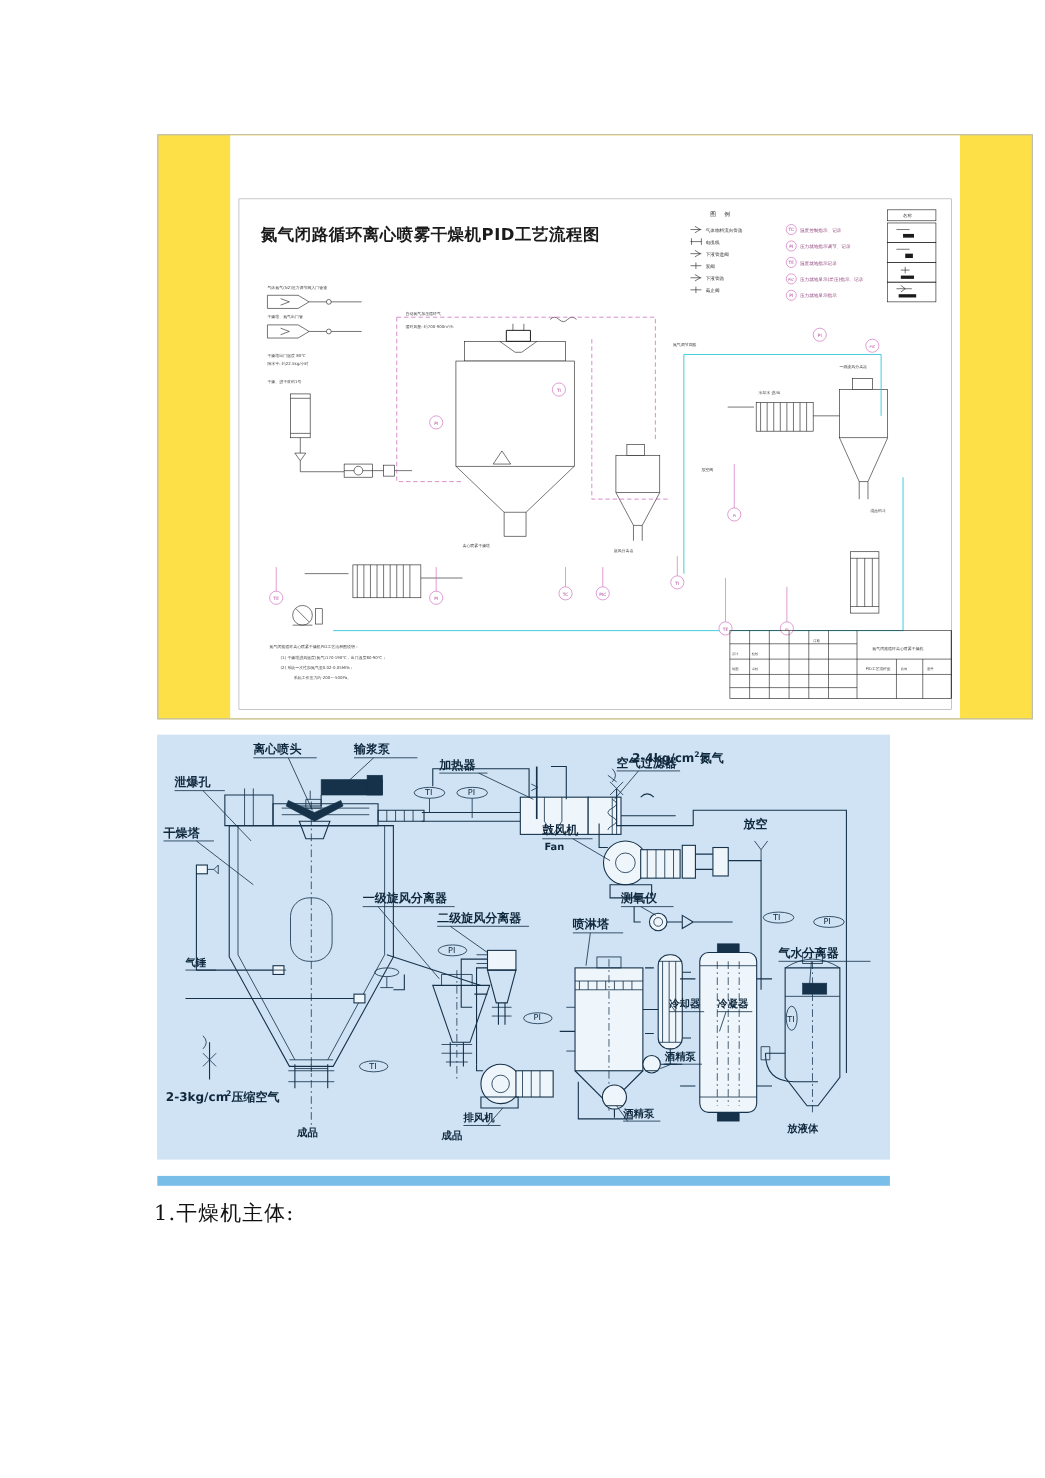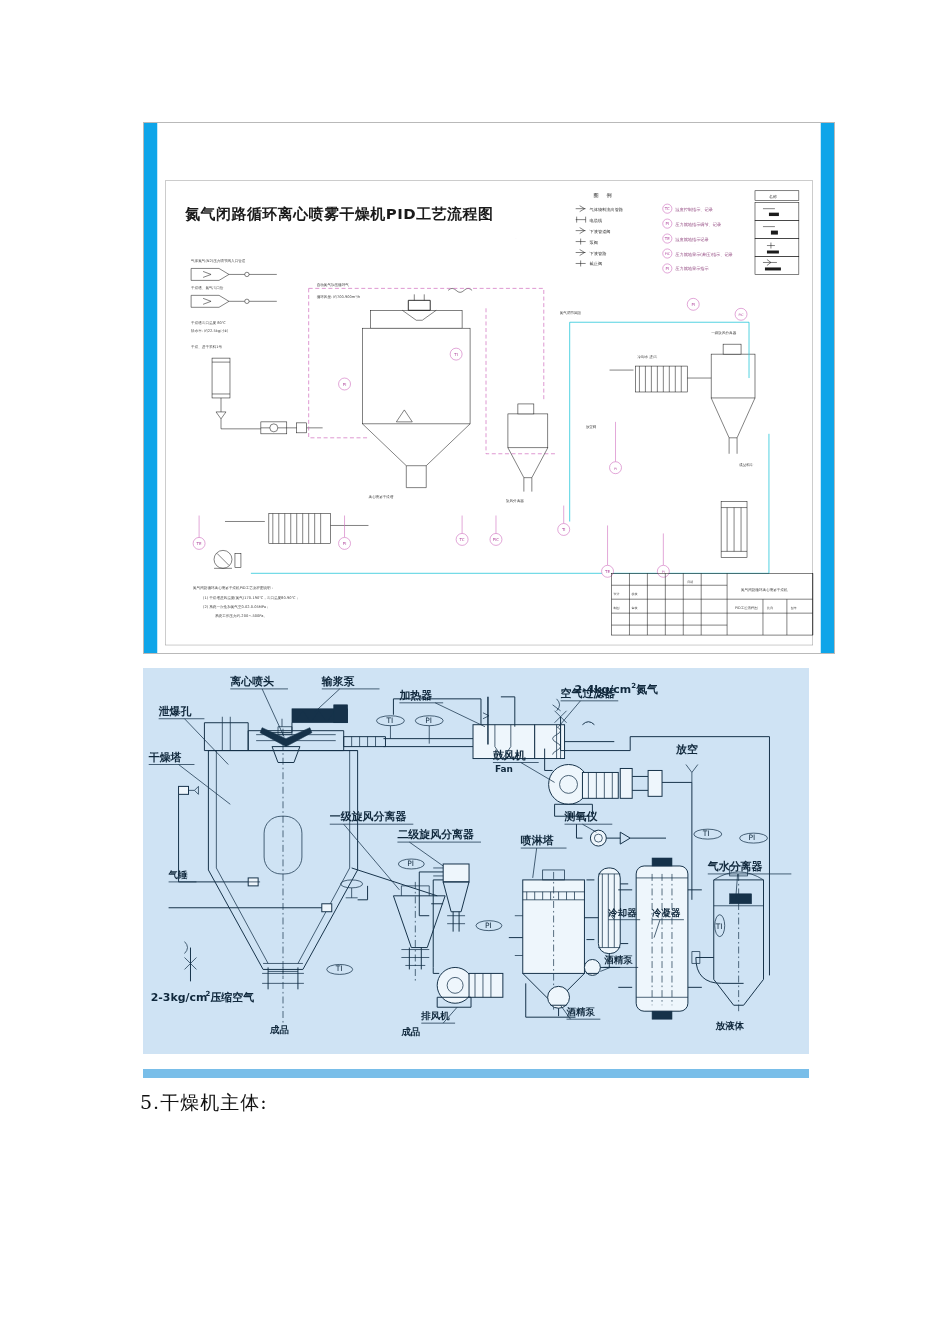--- a/index.html
+++ b/index.html
@@ -5,22 +5,22 @@
   html,body{margin:0;padding:0;}
   body{
     width:950px;height:1344px;background:#ffffff;
     font-family:"Liberation Sans","DejaVu Sans",sans-serif;
     overflow:hidden;position:relative;
   }
   .page{position:absolute;left:0;top:0;width:950px;height:1344px;background:#fff;}
 
   
   #pid-figure{
-    position:absolute;left:143px;top:122px;width:692px;height:532px;
-    background:#0ea5e9;border:1px solid #b9b9b9;box-sizing:border-box;
+    position:absolute;left:143px;top:122px;width:796px;height:532px;
+    background:#fde047;border:1px solid #b9b9b9;box-sizing:border-box;
   }
   #pid-figure svg{display:block;width:100%;height:100%;}
 
   .pid-title{
     font-family:"DejaVu Sans",sans-serif;
     font-size:15px;font-weight:bold;fill:#1a1a1a;letter-spacing:.5px;
   }
   .lg-h{font-size:5.2px;fill:#222;font-family:"DejaVu Sans",sans-serif;letter-spacing:3px;}
   .lg-t{font-size:4.2px;fill:#333;font-family:"DejaVu Sans",sans-serif;}
   .lg-tm{font-size:4.2px;fill:#8a3b77;font-family:"DejaVu Sans",sans-serif;}
@@ -601,14 +601,14 @@
           <text class="s-lbl" x="66" y="334">压缩空气</text>
         </g>
 
         <ellipse class="s-thin" cx="612" cy="170" rx="14" ry="5"></ellipse>
         <text class="s-tag" x="607" y="172">PI</text>
       </g>
     </svg>
   </div>
 
   <div id="blue-rule"></div>
-  <div id="body-caption">5.干燥机主体:</div>
+  <div id="body-caption">1.干燥机主体:</div>
 </div>
 
 </body></html>

